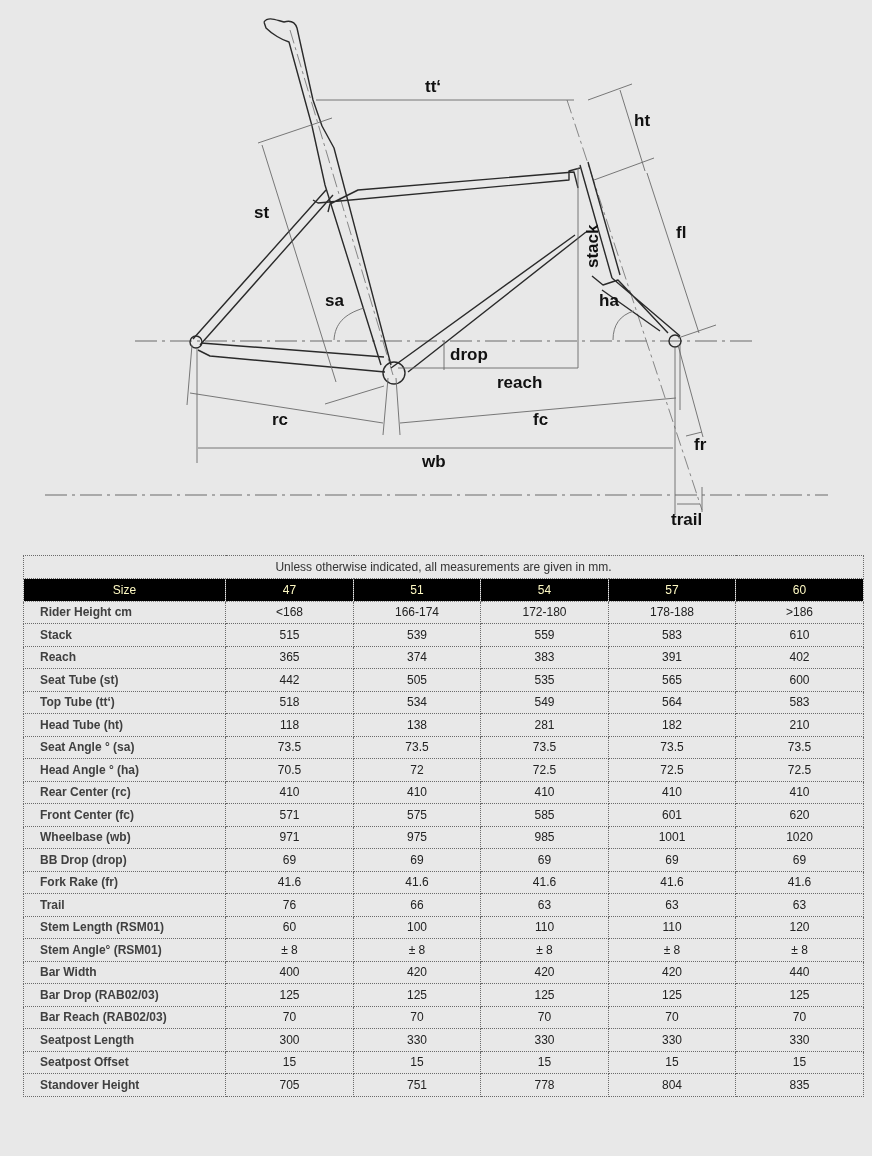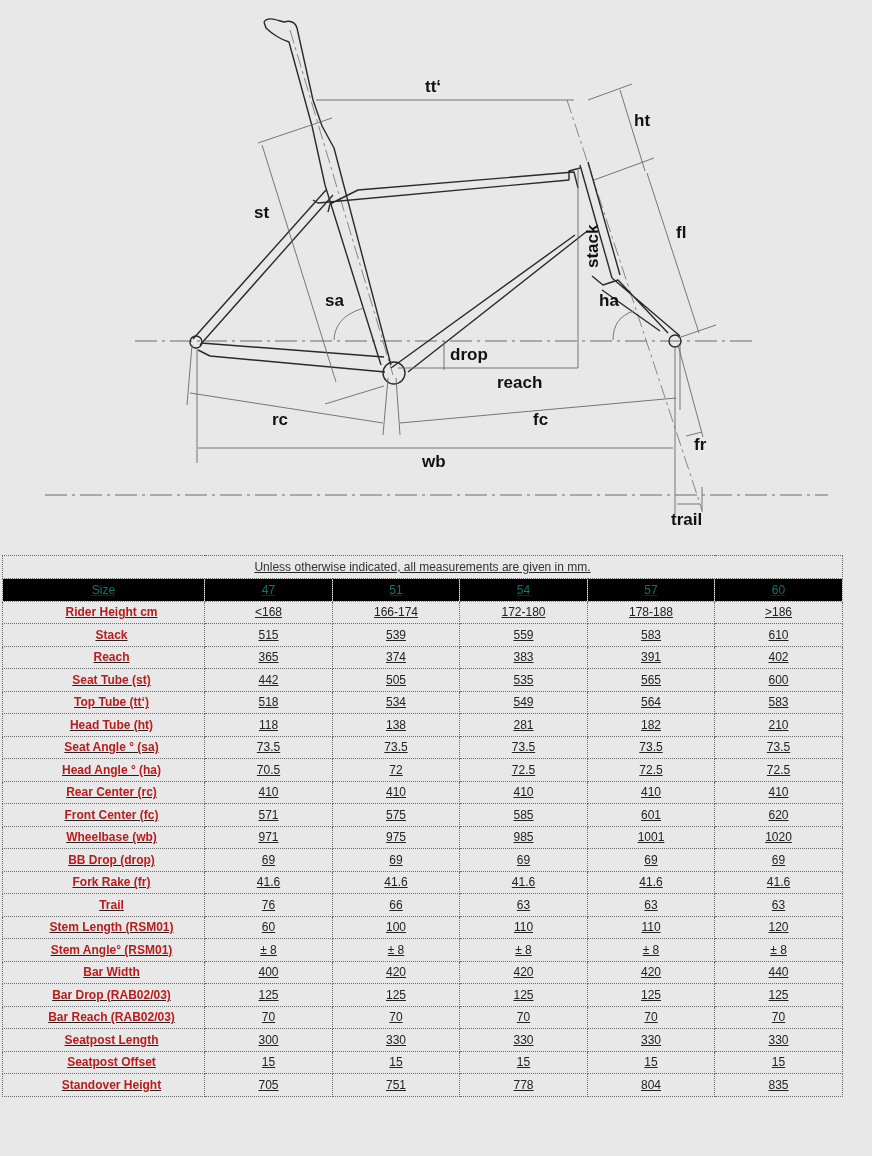--- a/index.html
+++ b/index.html
@@ -10,31 +10,31 @@
     position: relative;
   }
   #diagram { position: absolute; left: 0; top: 0; width: 872px; height: 540px; }
   #diagram .frame { fill: none; stroke: #2a2a2a; stroke-width: 1.4; stroke-linejoin: round; }
   #diagram .dim { fill: none; stroke: #6a6a6a; stroke-width: 0.9; }
   #diagram .axis { fill: none; stroke: #6a6a6a; stroke-width: 1; stroke-dasharray: 22 5 3 5; }
   #diagram .center { fill: none; stroke: #7a7a7a; stroke-width: 0.9; stroke-dasharray: 14 4 3 4; }
   #diagram .lbl { font-family: "Liberation Sans", sans-serif; font-weight: bold; font-size: 17px; fill: #111; }
 
   #geo-table {
-    position: absolute; left: 2px; top: 555px; width: 840px;
+    position: absolute; left: 23px; top: 555px; width: 840px;
     border-collapse: collapse; table-layout: fixed;
-    font-family: "Liberation Sans", sans-serif; font-size: 12px; color: #222; text-decoration: underline;
+    font-family: "Liberation Sans", sans-serif; font-size: 12px; color: #222;
   }
   #geo-table td, #geo-table th {
     border: 1px dotted #6a6a6a; height: 21.5px; padding: 0; text-align: center;
     overflow: hidden; white-space: nowrap;
   }
   #geo-table .note-row td { height: 22px; font-size: 12px; color: #333; }
-  #geo-table .head-row th { background: #000; color: #0f766e; font-weight: normal; font-size: 12px; border-color: #888; }
-  #geo-table td.rowlabel { text-align: center; padding-left: 16px; font-weight: bold; color: #b91c1c; }
+  #geo-table .head-row th { background: #000; color: #fef9c3; font-weight: normal; font-size: 12px; border-color: #888; }
+  #geo-table td.rowlabel { text-align: left; padding-left: 16px; font-weight: bold; color: #404040; }
 </style>
 </head>
 <body>
 
 <svg id="diagram" viewBox="0 0 872 540" xmlns="http://www.w3.org/2000/svg">
 
   <line class="axis" x1="135" y1="341" x2="755" y2="341"></line>
   <line class="axis" x1="45" y1="495" x2="828" y2="495"></line>
 
   <line class="center" x1="567" y1="100" x2="702" y2="510"></line>

